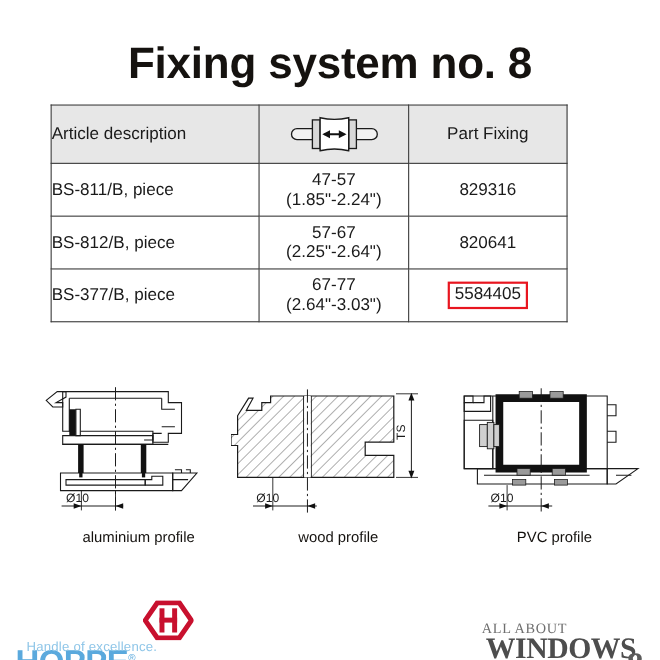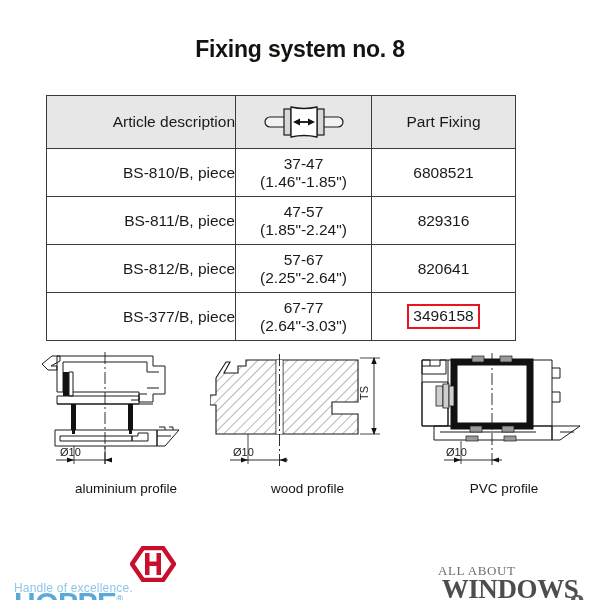--- a/index.html
+++ b/index.html
@@ -16,21 +16,21 @@
     color: #111111;
   }
 
   
   #page-title {
     position: absolute;
     left: 0;
     top: 36px;
     width: 600px;
     text-align: center;
-    font-size: 23px;
+    font-size: 40px;
     font-weight: bold;
     letter-spacing: -0.2px;
     color: #15120f;
   }
 
   
   #spec-table {
     position: absolute;
     left: 46px;
     top: 95px;
@@ -50,21 +50,21 @@
     height: 52px;
   }
   #spec-table tbody tr { height: 48px; }
 
   .col-desc   { width: 188px; }
   .col-dim    { width: 135px; }
   .col-part   { width: 143px; }
 
   .cell-desc {
     padding-left: 12px;
-    text-align: right;
+    text-align: left;
   }
   .cell-dim, .cell-part {
     text-align: center;
   }
   .dim-metric { display: block; line-height: 1.12; }
   .dim-imperial { display: block; line-height: 1.12; }
 
   .part-highlight {
     display: inline-block;
     border: 2px solid #e8151f;
@@ -121,21 +121,21 @@
     vertical-align: super;
     font-weight: normal;
   }
   #hoppe-hex {
     position: absolute;
     left: 116px;
     top: -2px;
   }
   #hoppe-tagline {
     position: absolute;
-    left: 0;
+    left: 10px;
     top: 33px;
     font-size: 12px;
     color: #8fc6e8;
     letter-spacing: 0.2px;
   }
 
   
   #aad-logo {
     position: absolute;
     left: 424px;
@@ -204,28 +204,20 @@
           <line x1="39" y1="20" x2="57" y2="20" stroke="#111111" stroke-width="1.8"></line>
           <path d="M37 20 l7 -3.6 v7.2 z" fill="#111111"></path>
           <path d="M59 20 l-7 -3.6 v7.2 z" fill="#111111"></path>
         </svg>
       </td>
       <td class="col-part cell-part">Part Fixing</td>
     </tr>
   </thead>
   <tbody>
     <tr>
-      <td class="cell-desc">BS-810/B, piece</td>
-      <td class="cell-dim">
-        <span class="dim-metric">37-47</span>
-        <span class="dim-imperial">(1.46"-1.85")</span>
-      </td>
-      <td class="cell-part">6808521</td>
-    </tr>
-    <tr>
       <td class="cell-desc">BS-811/B, piece</td>
       <td class="cell-dim">
         <span class="dim-metric">47-57</span>
         <span class="dim-imperial">(1.85"-2.24")</span>
       </td>
       <td class="cell-part">829316</td>
     </tr>
     <tr>
       <td class="cell-desc">BS-812/B, piece</td>
       <td class="cell-dim">
@@ -234,21 +226,21 @@
       </td>
       <td class="cell-part">820641</td>
     </tr>
     <tr>
       <td class="cell-desc">BS-377/B, piece</td>
       <td class="cell-dim">
         <span class="dim-metric">67-77</span>
         <span class="dim-imperial">(2.64"-3.03")</span>
       </td>
       <td class="cell-part">
-        <span class="part-highlight">3496158</span>
+        <span class="part-highlight">5584405</span>
       </td>
     </tr>
   </tbody>
 </table>
 
 <div class="figure" id="fig-aluminium">
   <svg width="180" height="130" viewBox="0 0 180 130">
     <g fill="none" stroke="#1a1a1a" stroke-width="1" stroke-linejoin="miter">
 
       <path d="M6 16 l10 -8 h8 v5 l-9 5 h6 v4 h-9 z"></path>

